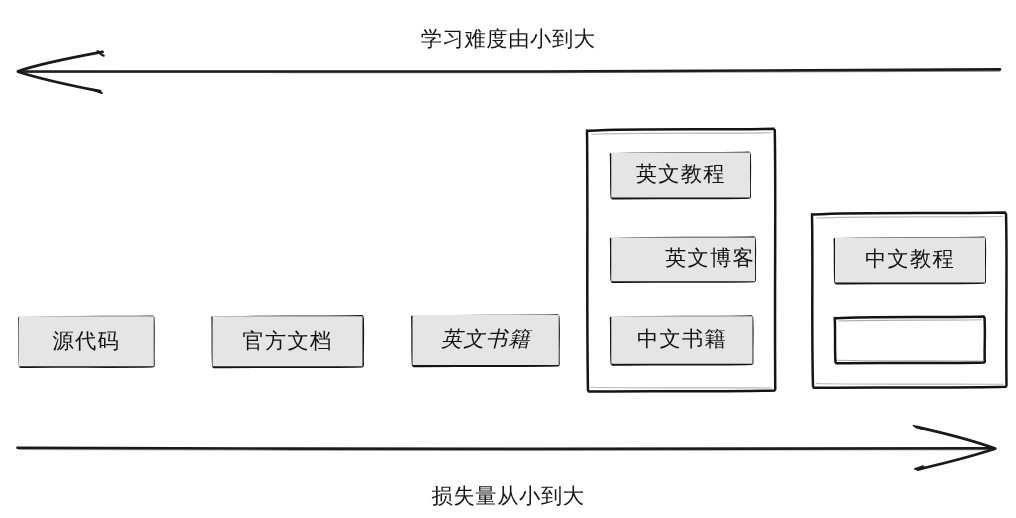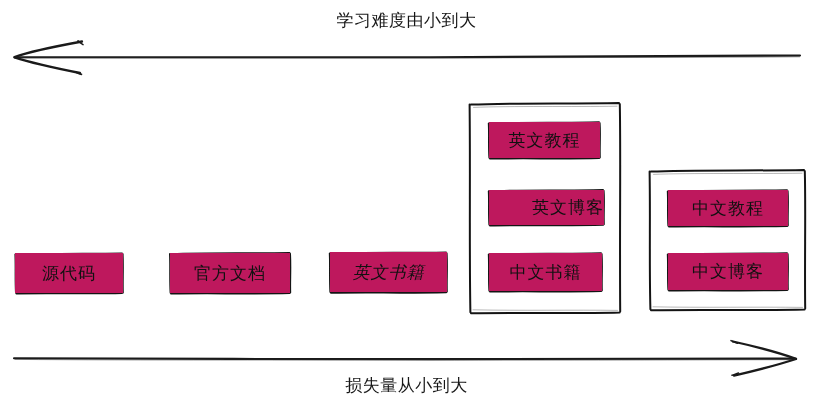--- a/index.html
+++ b/index.html
@@ -19,20 +19,21 @@
     position: absolute;
     inset: 0;
   }
   .axis-label {
     position: absolute;
     font-size: 17px;
     letter-spacing: 0.5px;
     color: #161616;
     white-space: nowrap;
     text-align: center;
+    margin-top: 11px;
   }
   #top-axis-label {
     left: 0;
     right: 0;
     top: 9px;
   }
   #bottom-axis-label {
     left: 0;
     right: 0;
     top: 374px;
@@ -40,21 +41,21 @@
   .svg-layer {
     position: absolute;
     left: 0;
     top: 0;
     width: 813px;
     height: 414px;
     pointer-events: none;
   }
   .node-box {
     position: absolute;
-    background: #be185d;
+    background: #e5e5e5;
     display: flex;
     align-items: center;
     justify-content: center;
     box-sizing: border-box;
   }
   .node-label {
     font-size: 17px;
     letter-spacing: 1px;
     color: #111111;
     white-space: nowrap;
@@ -154,17 +155,14 @@
   <div class="node-box" style="left:489px; top:253px; width:113px; height:38px;">
     <span class="node-label">中文书籍</span>
   </div>
 
   <div class="group-box" style="left:650px; top:170px; width:155px; height:140px; background:transparent;"></div>
 
   <div class="node-box" style="left:668px; top:190px; width:120px; height:36px;">
     <span class="node-label">中文教程</span>
   </div>
 
-  <div class="node-box" style="left:668px; top:253px; width:120px; height:37px;">
-    <span class="node-label">中文博客</span>
-  </div>
 
 </div>
 
 </body></html>

